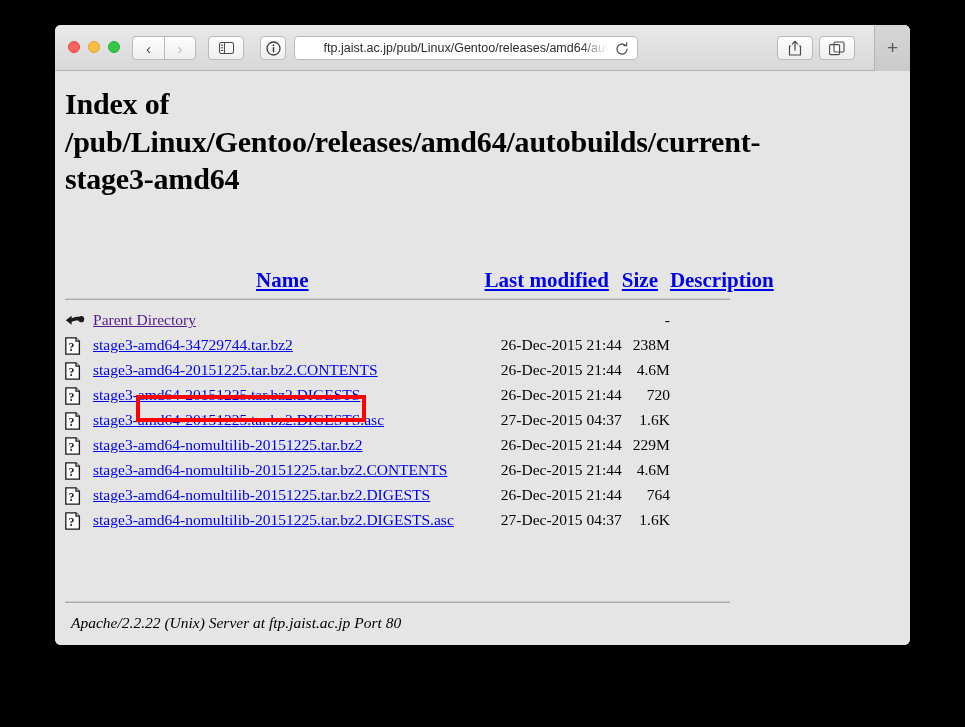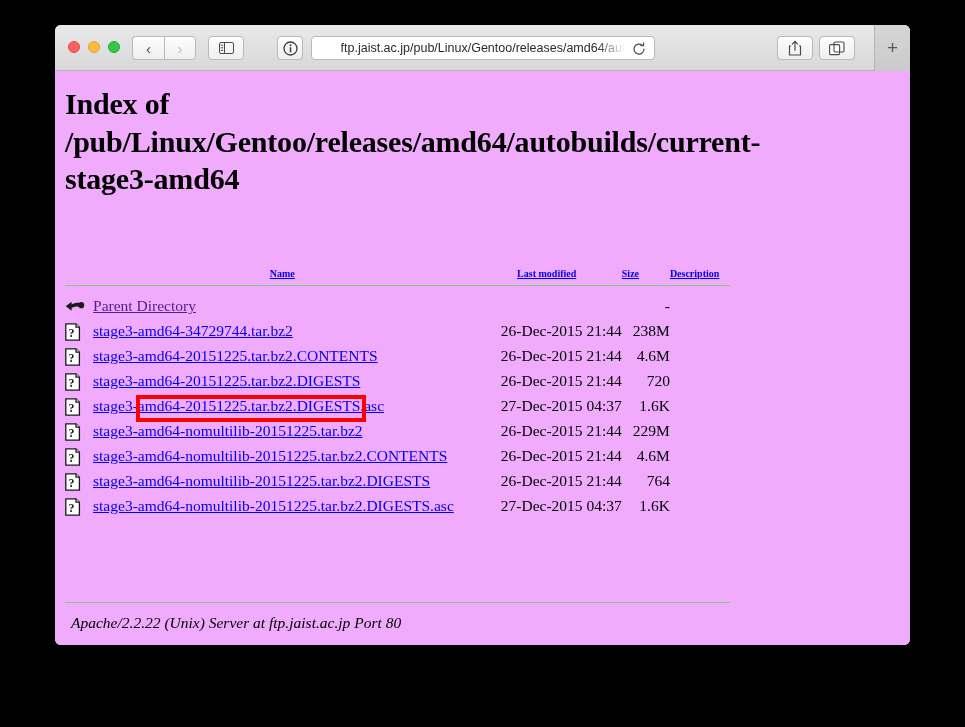--- a/index.html
+++ b/index.html
@@ -94,21 +94,21 @@
     align-items: center;
     justify-content: center;
     color: #5a5a5a;
     font-size: 19px;
     cursor: default;
   }
 
   
   #address-bar-wrap {
     position: absolute;
-    left: 222px;
+    left: 205px;
     top: 11px;
     display: flex;
     align-items: center;
     gap: 8px;
   }
   #reader-button {
     width: 26px;
     height: 24px;
     background: linear-gradient(to bottom, #fdfdfd 0%, #efefef 100%);
     border: 1px solid #b9b9b9;
@@ -149,21 +149,21 @@
     width: 17px;
     height: 17px;
     display: flex;
     align-items: center;
     justify-content: center;
     cursor: default;
   }
 
   
   #page-content {
-    background: #f0abfc;
+    background: #e5e5e5;
     height: 574px;
     padding: 0;
     position: relative;
     font-family: "Liberation Serif", serif;
     color: #000000;
   }
 
   #page-title {
     margin: 0;
     padding: 14px 0 0 10px;
@@ -199,21 +199,21 @@
   }
 
   th.col-icon, td.col-icon { width: 28px; }
   th.col-name, td.col-name { width: 378px; text-align: left; }
   th.col-date, td.col-date { width: 150px; text-align: right; padding-right: 6px; }
   th.col-size, td.col-size { width: 48px;  text-align: right; }
   th.col-desc, td.col-desc { width: 60px;  text-align: left; padding-left: 8px; }
 
   thead th {
     padding-bottom: 4px;
-    font-size: 10px;
+    font-size: 21px;
   }
   thead th a {
     color: #0000ee;
     text-decoration: underline;
     font-weight: bold;
     cursor: pointer;
   }
   th.col-name { text-align: center; }
   th.col-date { text-align: center; padding-right: 0; }
   th.col-size { text-align: left; }

